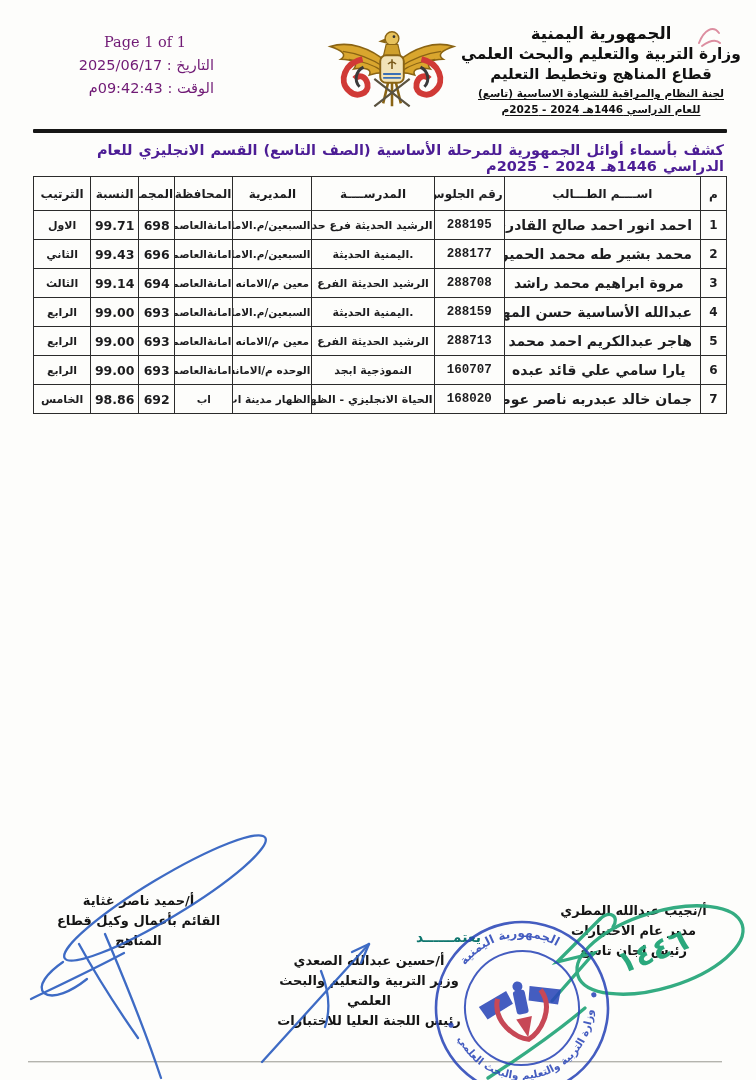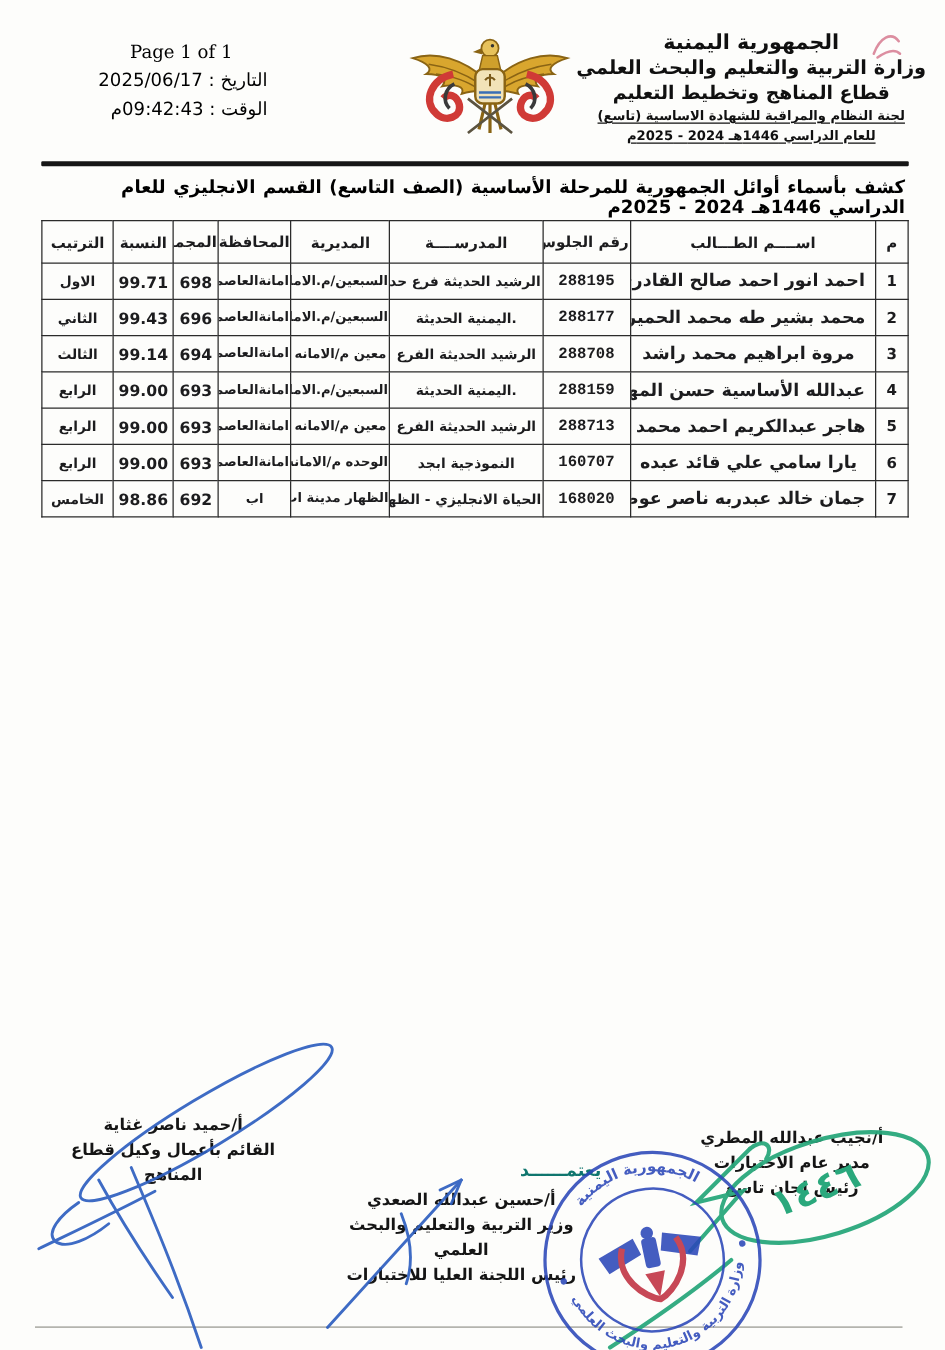--- a/index.html
+++ b/index.html
@@ -4,33 +4,33 @@
 <style>
   html,body{margin:0;padding:0;background:#ffffff;}
   .page{
     position:relative;width:756px;height:1080px;margin:0 auto;
     background:#fdfdfb;overflow:hidden;
     font-family:"DejaVu Sans","Liberation Sans",sans-serif;
     color:#1c1c1e;
   }
   
   .pageinfo{position:absolute;top:31px;left:24px;width:190px;text-align:right;
-    font-size:14.5px;color:#000000;line-height:1.6;}
+    font-size:14.5px;color:#701a75;line-height:1.6;}
   .pageinfo .en{font-family:"DejaVu Serif","Liberation Serif",serif;padding-right:28px;}
   .pageinfo .ar{direction:rtl;}
   .ministry{position:absolute;top:24px;right:10px;width:290px;direction:rtl;
     text-align:center;font-weight:bold;color:#101010;}
   .ministry .l1{font-size:16.5px;margin-bottom:2px;}
   .ministry .l2{font-size:15.5px;margin-bottom:2px;}
   .ministry .l3{font-size:15px;margin-bottom:3px;}
   .ministry .l4,.ministry .l5{font-size:10.5px;text-decoration:underline;text-underline-offset:2px;line-height:1.5;}
   .emblem{position:absolute;top:18px;left:323px;width:138px;height:108px;}
   .rule{position:absolute;top:129px;left:33px;width:694px;height:4px;background:#161616;border-radius:1px;}
   .title{position:absolute;top:142px;left:30px;right:32px;direction:rtl;text-align:right;
-    font-weight:bold;font-size:14.5px;color:#000000;word-spacing:1px;}
+    font-weight:bold;font-size:14.5px;color:#4c1d95;word-spacing:1px;}
   
   table.list{position:absolute;top:176px;left:33px;width:694px;border-collapse:collapse;
     direction:rtl;table-layout:fixed;}
   table.list th,table.list td{border:1.4px solid #2b2b2b;overflow:hidden;white-space:nowrap;}
   table.list th{height:31px;font-size:12px;font-weight:bold;text-align:center;}
   table.list td{height:26px;font-weight:bold;text-align:center;}
   td.c-num{font-size:12px;}
   td.c-name{font-size:14px;text-align:right;padding-right:8px;margin-top:27px;}
   td.c-seat{font-size:12.5px;font-family:Liberation Mono, monospace;}
   td.c-school{font-size:11px;}

